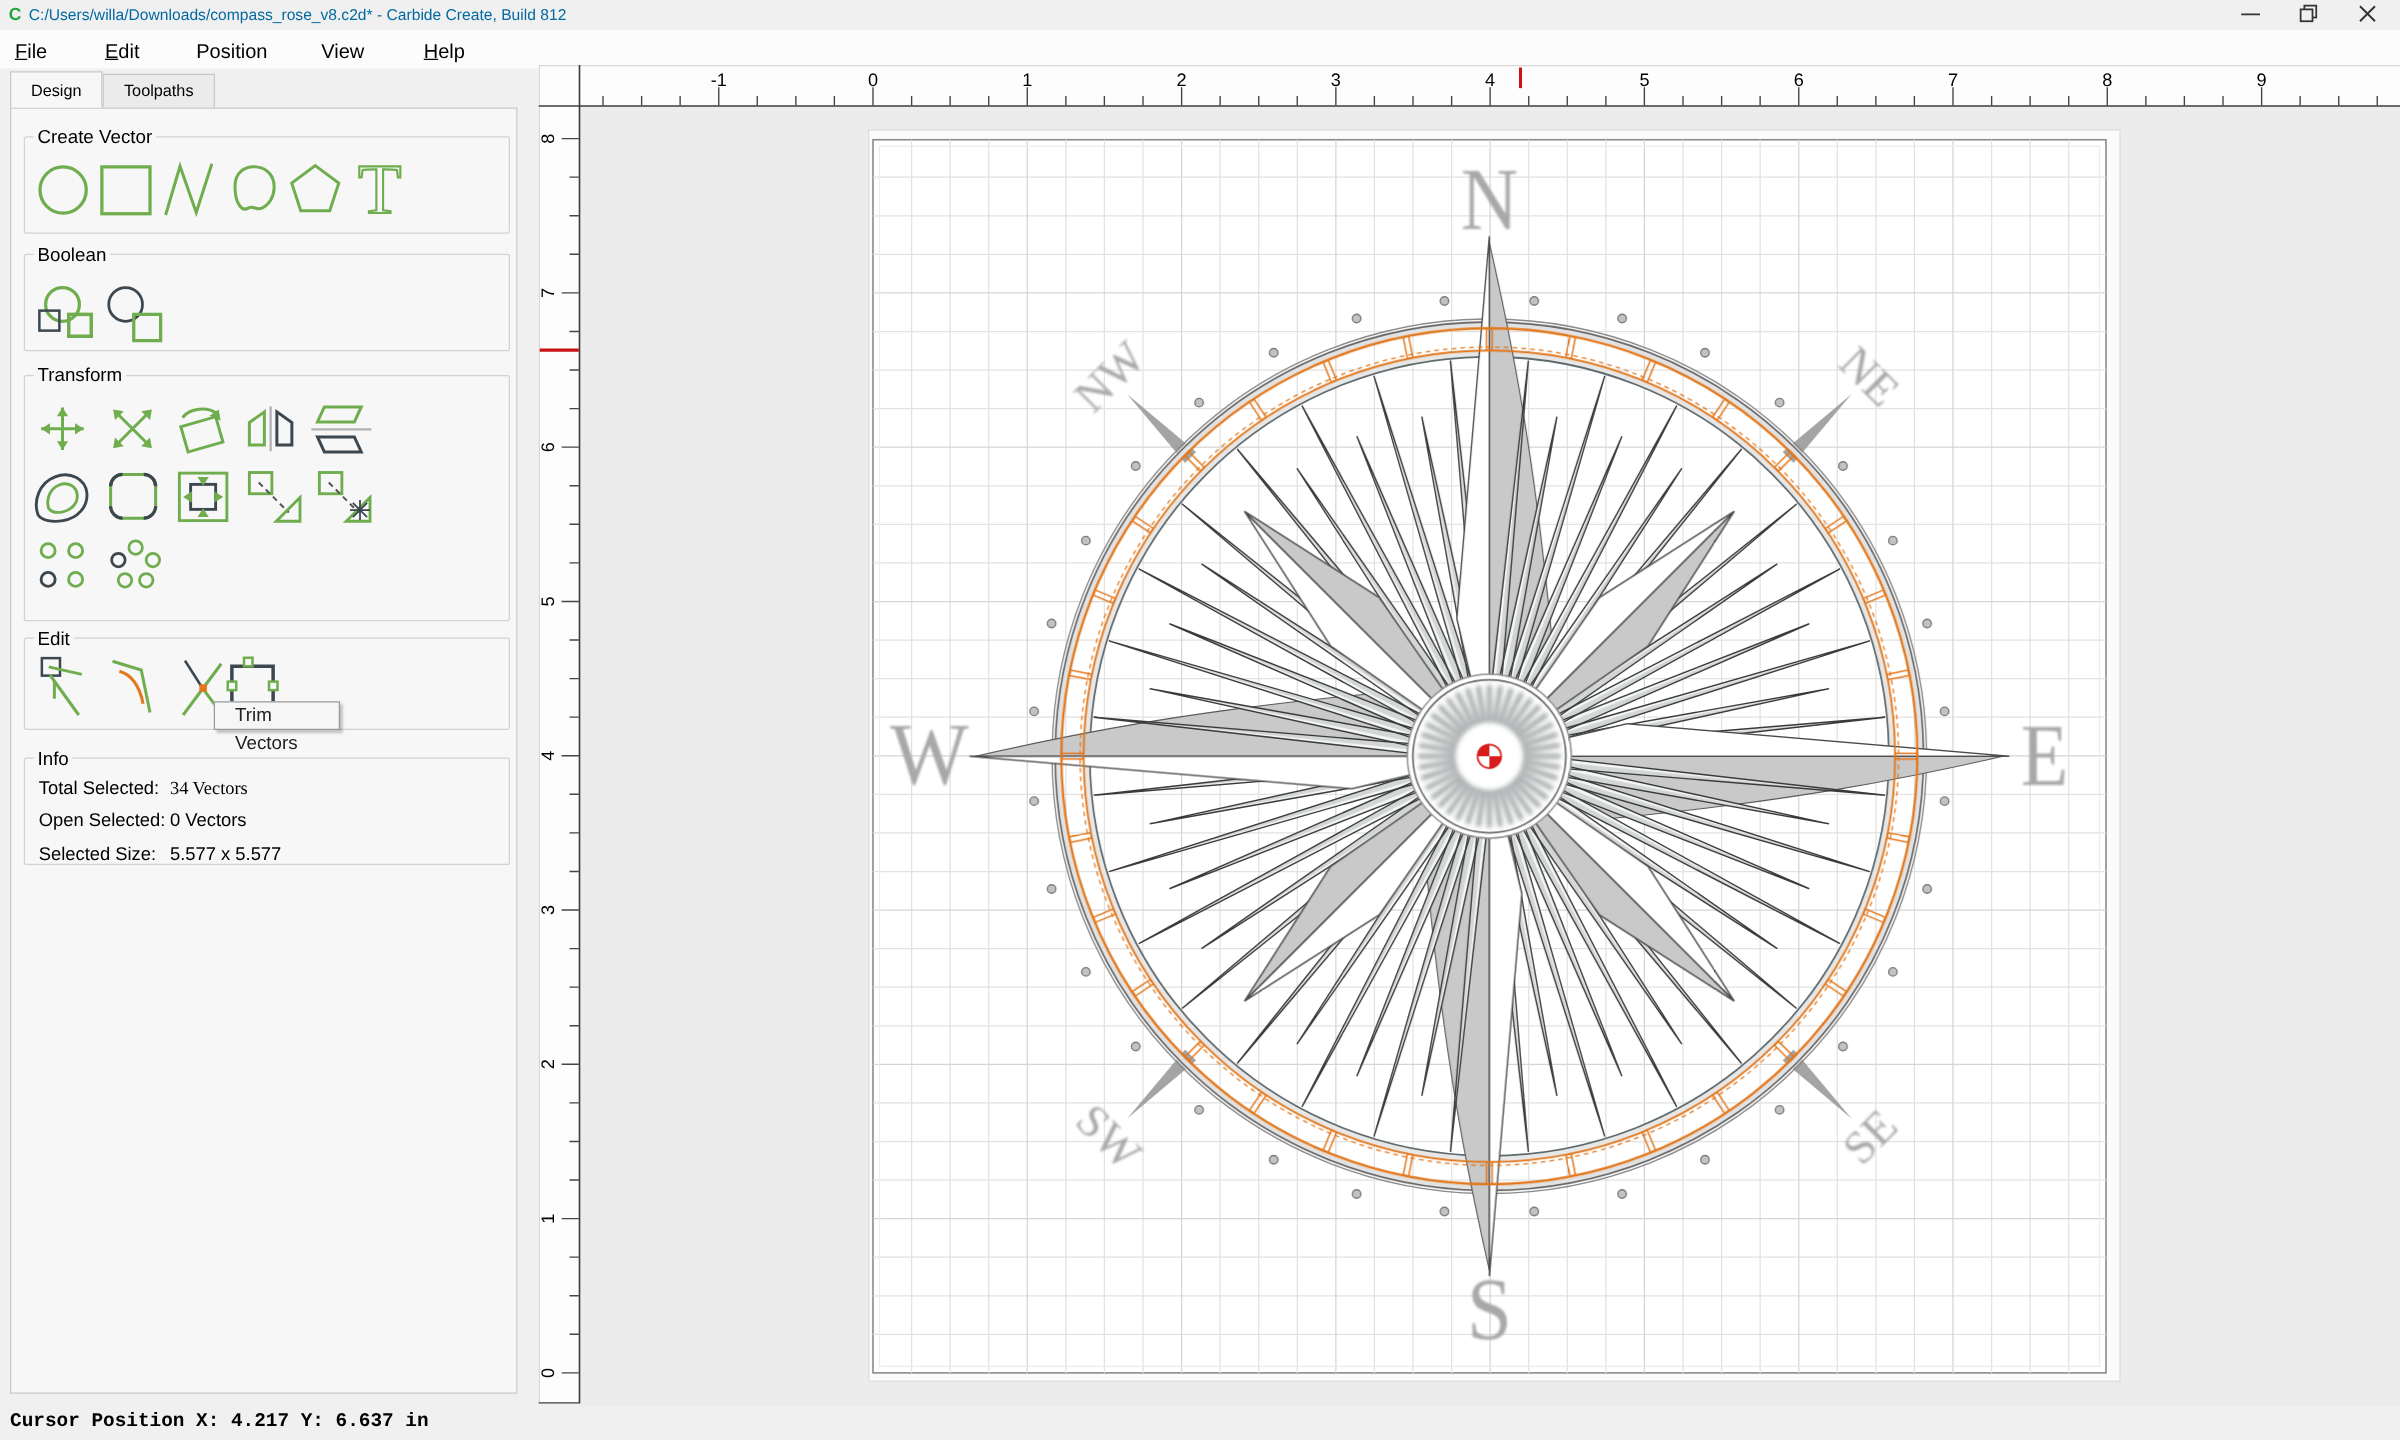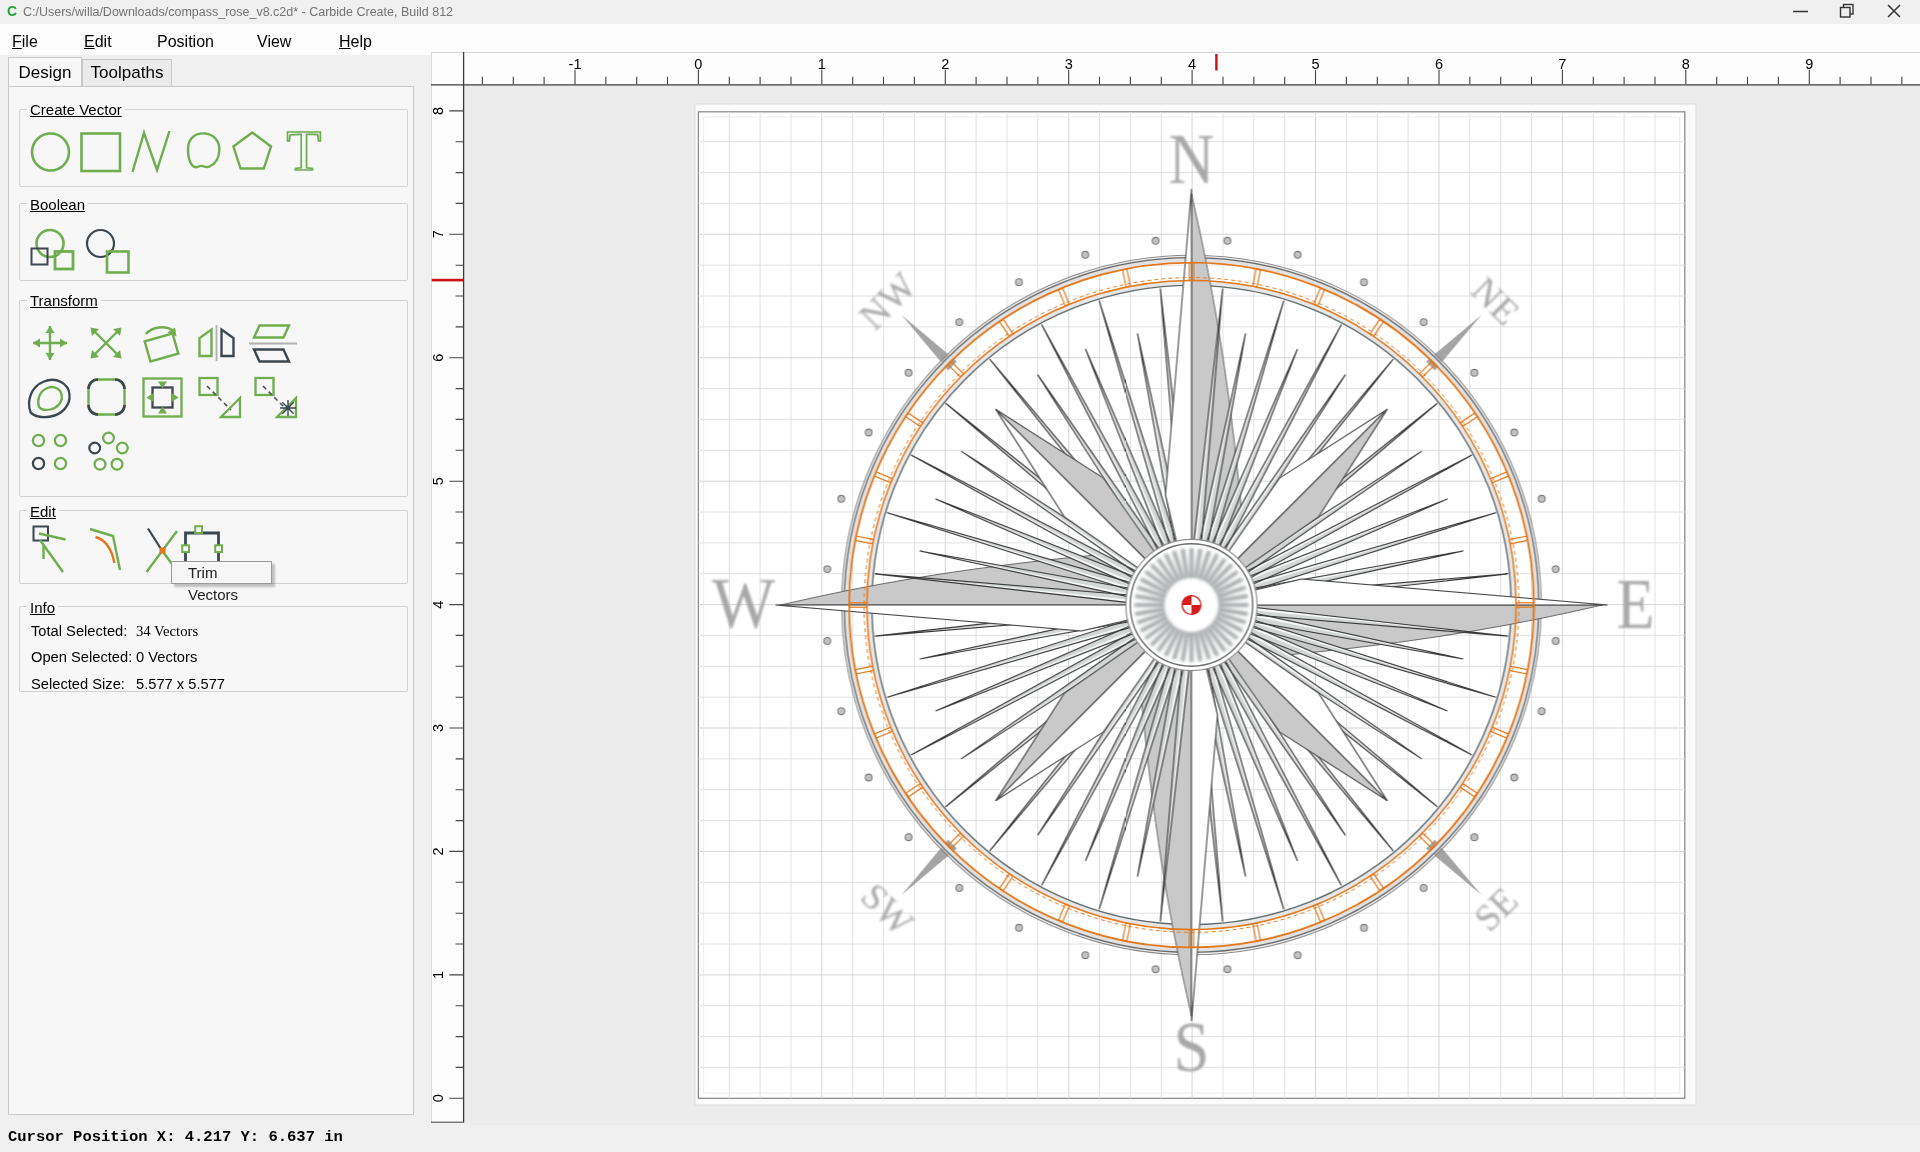--- a/index.html
+++ b/index.html
@@ -1,29 +1,29 @@
 <!DOCTYPE html>
 <html><head><meta charset="utf-8"><style>
 * { margin:0; padding:0; box-sizing:border-box; }
 html,body { width:1920px; height:1152px; overflow:hidden; background:#f0f0f0;
   font-family:"Liberation Sans", sans-serif; }
 #page { position:relative; width:1920px; height:1152px; }
 .abs { position:absolute; }
 #titlebar { left:0; top:0; width:1920px; height:24px; background:#f0f0f0; }
-#titletext { left:23px; top:5px; font-size:12.5px; color:#737373; }
+#titletext { left:23px; top:5px; font-size:12.5px; color:#0369a1; }
 #logo { left:7px; top:3px; font-size:14px; font-weight:bold; color:#1fa637; }
 #menubar { left:0; top:24px; width:1920px; height:31px; background:#fcfcfc; font-size:15.5px; color:#000; }
 .mi { position:absolute; top:33px; }
 #panel { left:0; top:55px; width:431px; height:1070px; background:#f0f0f0; }
-.tab { position:absolute; font-size:17px; text-align:center; }
+.tab { position:absolute; font-size:13px; text-align:center; }
 #tab1 { left:8px; top:57px; width:74px; height:29px; background:#f7f7f7; border:1px solid #c8c8c8; border-bottom:none; line-height:29px; z-index:3; }
 #tab2 { left:82px; top:59px; width:90px; height:38px; background:#ebebeb; border:1px solid #c8c8c8; line-height:26px; z-index:1; }
 #pane { left:8px; top:85.5px; width:406px; height:1029px; background:#f7f7f7; border:1px solid #c8c8c8; z-index:2; }
 .gbox { position:absolute; border:1px solid #d2d2d2; border-radius:2px; z-index:3; }
-.gtitle { position:absolute; font-size:15px; color:#000; background:#f7f7f7; padding:0 3px; z-index:4;text-decoration:underline; }
+.gtitle { position:absolute; font-size:15px; color:#000; background:#f7f7f7; padding:0 3px; z-index:4; }
 .itxt { position:absolute; font-size:14.7px; color:#000; z-index:4; }
 #gfx { position:absolute; left:0; top:0; z-index:5; pointer-events:none; }
 #tooltip { position:absolute; left:171px; top:561px; width:101px; height:23px; background:#f6f6f6;
   border:1px solid #9a9a9a; box-shadow:2.5px 2.5px 2px rgba(0,0,0,0.22); font-size:15px; color:#222;
   line-height:22px; padding-left:16px; z-index:7; }
 #statusbar { left:8px; top:1128px; font-family:"Liberation Mono", monospace; font-size:15.5px;
   font-weight:700; color:#000; z-index:6; }
 #wbtns { right:0; top:0; width:190px; height:24px; z-index:8; }
 </style></head>
 <body>

